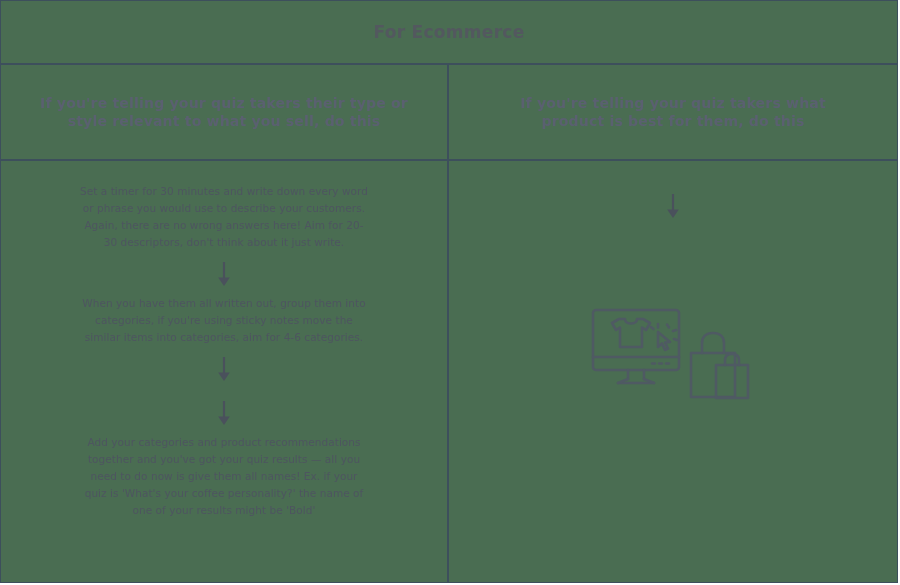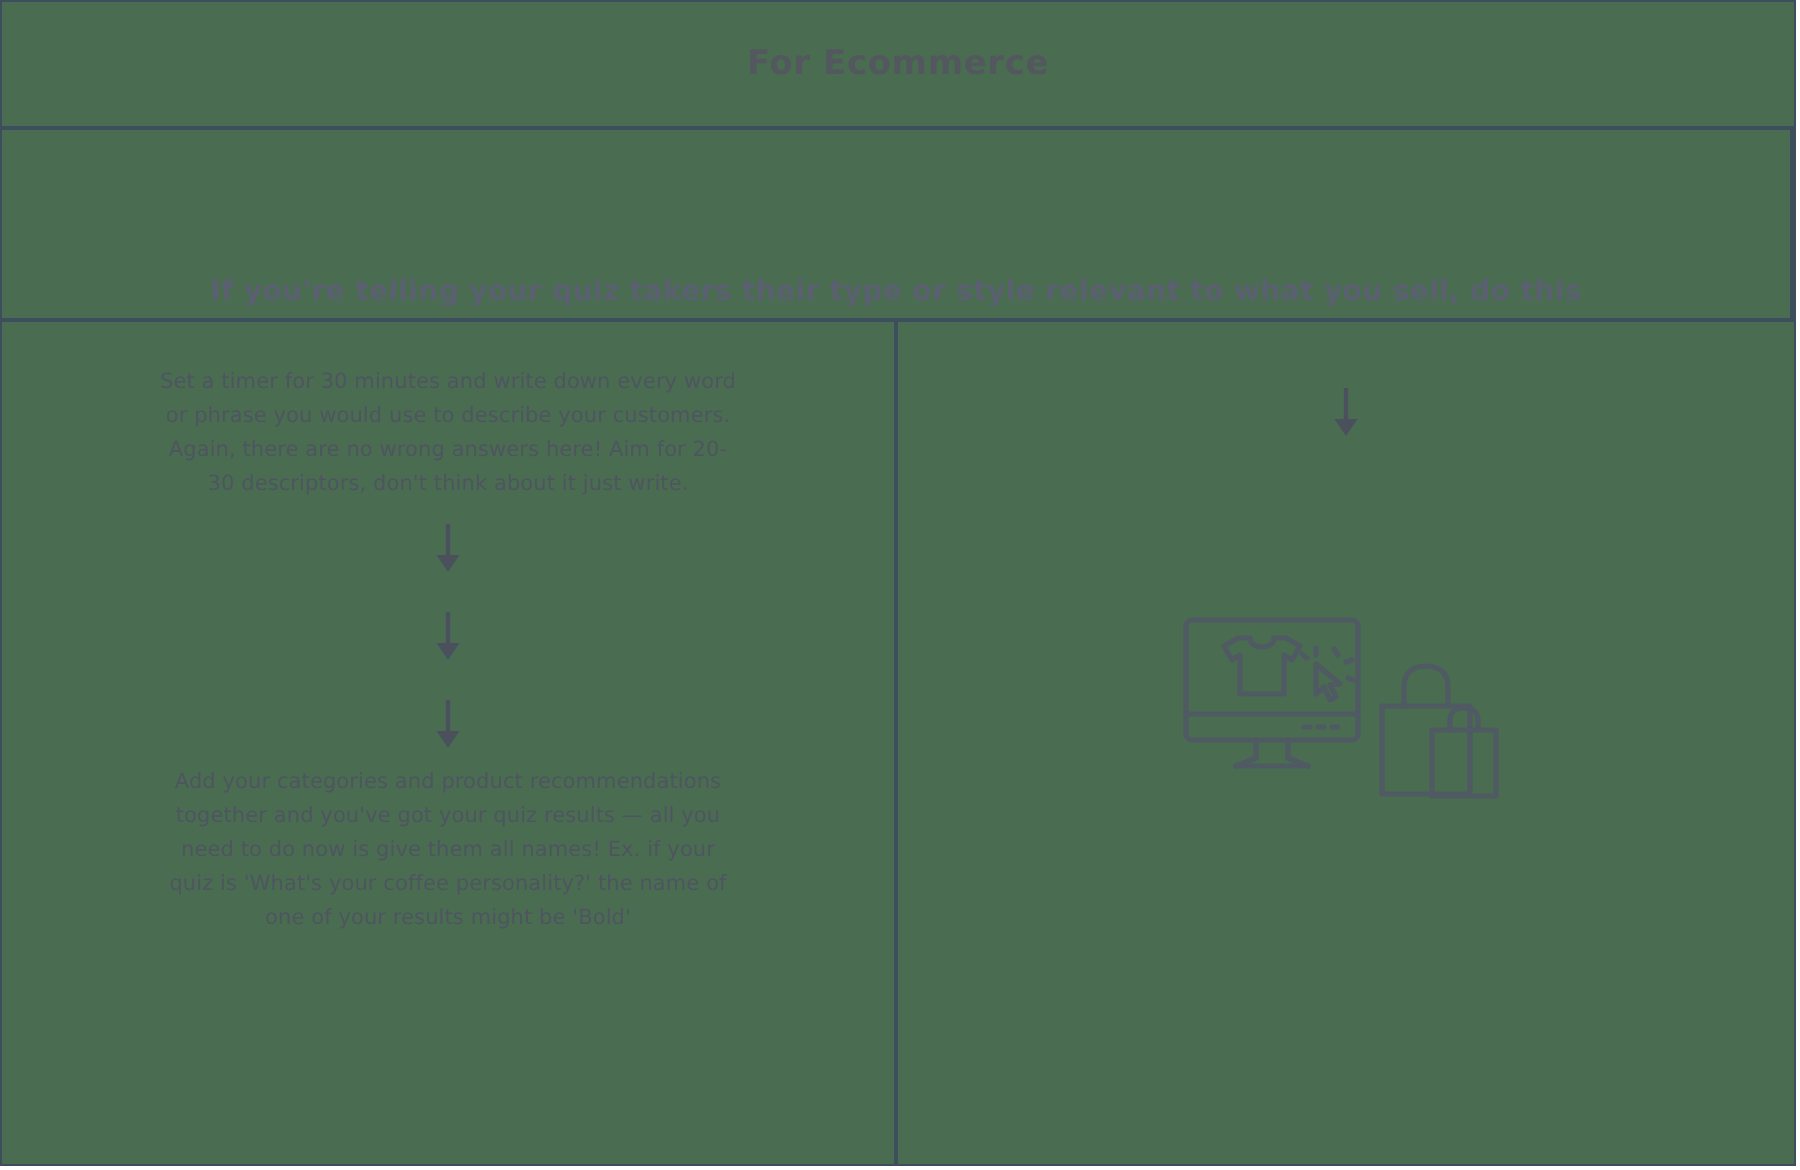--- a/index.html
+++ b/index.html
@@ -47,21 +47,21 @@
   .header-row {
     flex: 0 0 96px;
     height: 96px;
     display: flex;
     border-bottom: 2px solid #3d4f5c;
     box-sizing: border-box;
   }
   .header-cell {
     flex: 1 1 50%;
     display: flex;
-    align-items: flex-end;
+    align-items: center;
     justify-content: center;
     text-align: center;
     box-sizing: border-box;
     padding: 4px 38px;
   }
   .header-cell.left {
     border-right: 2px solid #3d4f5c;
   }
   .header-cell h2 {
     margin: 0;
@@ -123,35 +123,39 @@
 <div class="board">
 
   <div class="title-bar">
     <div class="title-text">For Ecommerce</div>
   </div>
 
   <div class="header-row">
     <div class="header-cell left">
       <h2>If you're telling your quiz takers their type or style relevant to what you sell, do this</h2>
     </div>
+    <div class="header-cell right">
+      <h2>If you're telling your quiz takers what product is best for them, do this</h2>
+    </div>
   </div>
 
   <div class="body-row">
 
     <div class="body-cell left">
 
       <p class="step-text">Set a timer for 30 minutes and write down every word or phrase you would use to describe your customers. Again, there are no wrong answers here! Aim for 20-30 descriptors, don't think about it just write.</p>
 
       <span class="arrow">
         <svg viewBox="0 0 16 26" aria-hidden="true">
           <line x1="8" y1="1" x2="8" y2="19" stroke="#4a515c" stroke-width="2.2"></line>
           <path d="M8 25 L2.2 16.5 L13.8 16.5 Z" fill="#4a515c"></path>
         </svg>
       </span>
 
+      <p class="step-text">When you have them all written out, group them into categories, if you're using sticky notes move the similar items into categories, aim for 4-6 categories.</p>
 
       <span class="arrow">
         <svg viewBox="0 0 16 26" aria-hidden="true">
           <line x1="8" y1="1" x2="8" y2="19" stroke="#4a515c" stroke-width="2.2"></line>
           <path d="M8 25 L2.2 16.5 L13.8 16.5 Z" fill="#4a515c"></path>
         </svg>
       </span>
 
 
       <span class="arrow">

